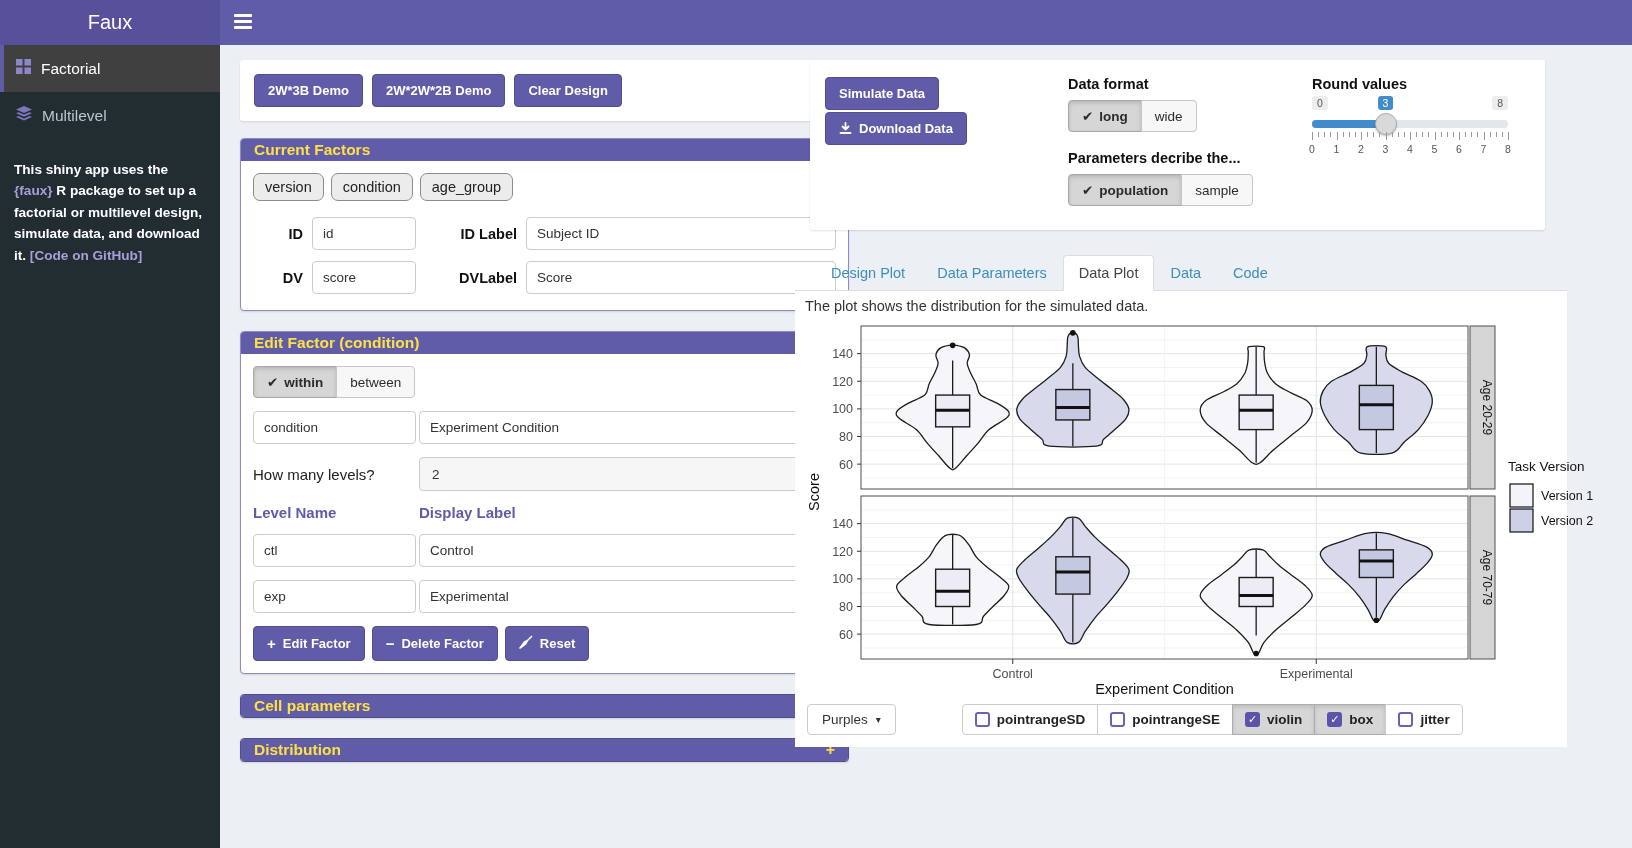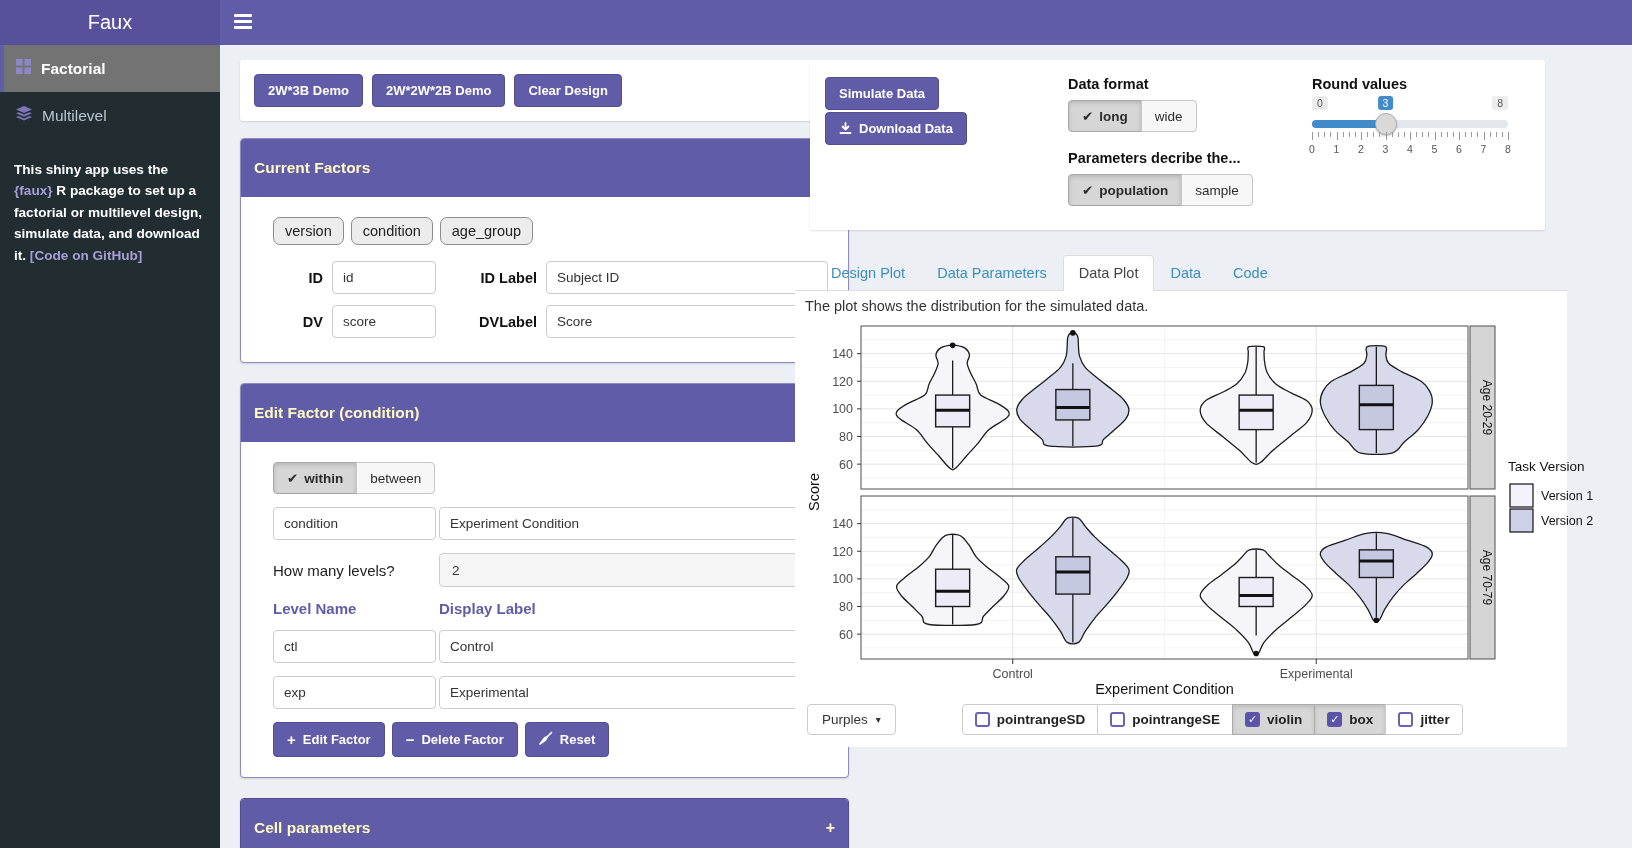--- a/index.html
+++ b/index.html
@@ -8,40 +8,40 @@
 
   
   .logo { position:absolute; left:0; top:0; width:220px; height:45px; background:#57519b; color:#fff; font-size:20px; line-height:45px; text-align:center; }
   .navbar { position:absolute; left:220px; right:0; top:0; height:45px; background:#605ca8; }
   .hamburger { position:absolute; left:14px; top:14px; width:20px; height:17px; cursor:pointer; }
   .hamburger i { display:block; width:18px; height:3px; background:#fff; margin-bottom:3px; border-radius:1px; }
 
   
   .sidebar { position:absolute; left:0; top:45px; width:220px; bottom:0; background:#222d32; }
   .nav-item { height:47px; display:flex; align-items:center; gap:10px; padding-left:12px; color:#b8c7ce; font-size:15.5px; border-left:4px solid transparent; cursor:pointer; }
-  .nav-item.active { background:#737373; color:#fff; border-left-color:#605ca8;font-weight:bold; }
+  .nav-item.active { background:#404040; color:#fff; border-left-color:#605ca8; }
   .sidebar-desc { margin:20px 14px; color:#fff; font-weight:700; font-size:13.6px; line-height:1.58; }
   .sidebar-desc a { color:#a79fd8; text-decoration:none; }
 
   
   .main { position:absolute; left:220px; top:45px; right:0; bottom:0; }
   .left-col { position:absolute; left:20px; top:15px; width:609px; }
   .right-col { position:absolute; left:575px; top:15px; width:772px; }
 
   .card { background:#fff; box-shadow:0 1px 2px rgba(0,0,0,.12); border-radius:3px; }
   .btn-card { padding:14px; margin-bottom:17px; display:flex; gap:9px; }
 
   .btn-purple { background:#605ca8; border:1px solid #544d90; color:#fff; font-weight:700; font-size:13px; padding:8px 13px; border-radius:4px; cursor:pointer; font-family:inherit; display:inline-flex; align-items:center; gap:7px; }
 
   .box { background:#fff; border:1px solid #8f8abf; border-radius:4px; box-shadow:0 1px 2px rgba(0,0,0,.12); margin-bottom:20px; }
-  .box-header { background:#605ca8; color:#fef9c3; font-weight:700; font-size:15.5px; padding:20px 13px; display:flex; justify-content:space-between; align-items:center; cursor:pointer; border-radius:3px 3px 0 0; }
+  .box-header { background:#605ca8; color:#fde047; font-weight:700; font-size:15.5px; padding:2px 13px; display:flex; justify-content:space-between; align-items:center; cursor:pointer; border-radius:3px 3px 0 0; }
   .collapse-icon { font-size:16px; font-weight:700; line-height:1; cursor:pointer; }
   .box.collapsed { border:1px solid #544d90; }
   .box.collapsed .box-header { border-radius:3px; }
-  .box-body { padding:20px;margin-left:12px; }
+  .box-body { padding:12px; }
 
   .chip-row { display:flex; gap:7px; margin-bottom:16px; }
   .chip { background:#ececec; border:1px solid #8c8c8c; border-radius:7px; padding:5px 11px; font-size:14.5px; color:#222; cursor:pointer; }
 
   .cf-grid { display:grid; grid-template-columns:50px 104px 92px 1fr; gap:11px 9px; align-items:center; margin-bottom:4px; }
   .cf-grid label { text-align:right; font-weight:700; font-size:14.5px; color:#111; }
   .ti { border:1px solid #ccc; border-radius:4px; height:33px; padding:0 10px; font-size:13.5px; color:#333; background:#fff; width:100%; font-family:inherit; }
 
   .toggle-group { display:inline-flex; }
   .toggle-btn { background:#f7f7f7; border:1px solid #c6c6c6; padding:7px 13px; font-size:13.5px; color:#2b2b2b; cursor:pointer; margin-left:-1px; display:inline-flex; align-items:center; gap:6px; font-family:inherit; }

